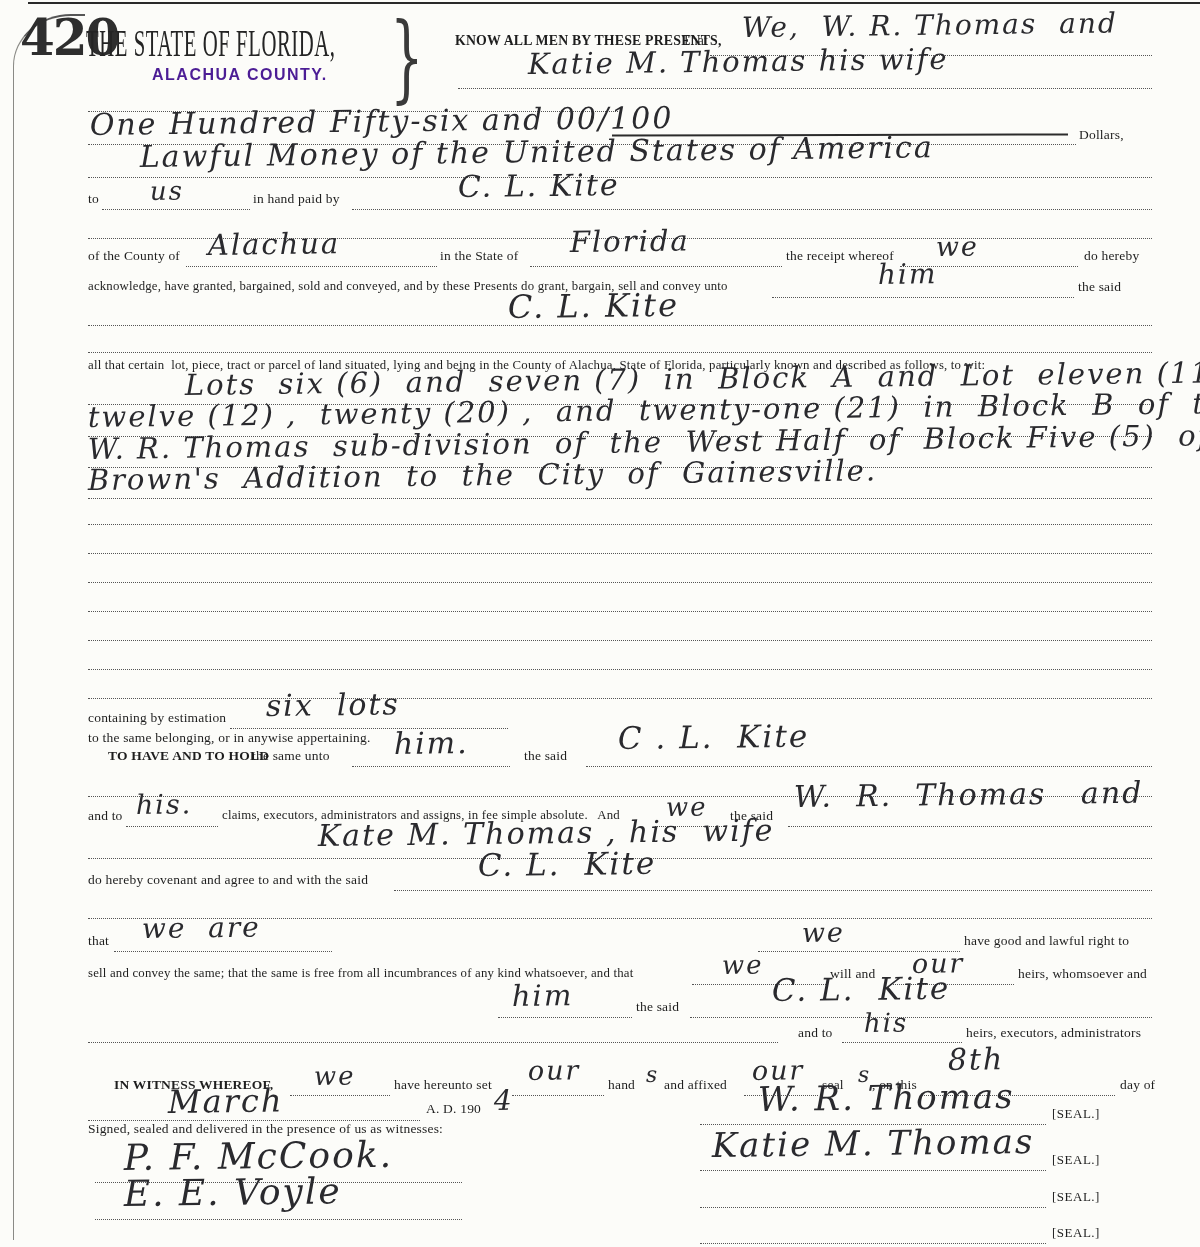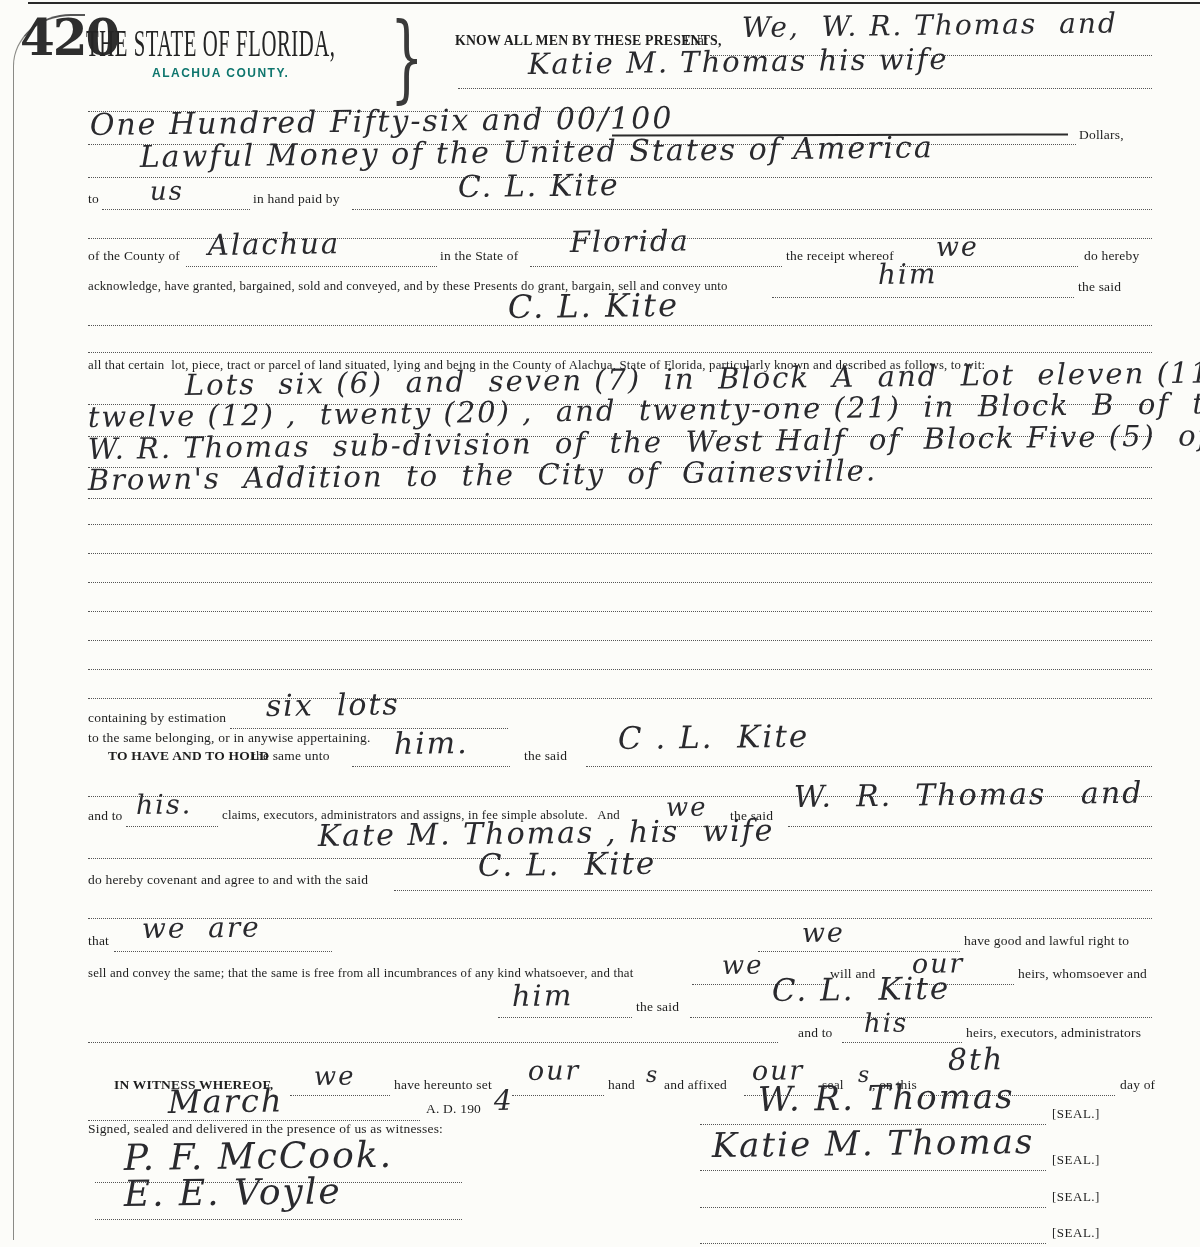--- a/index.html
+++ b/index.html
@@ -34,21 +34,21 @@
     letter-spacing: -2px; color: #2e2e2e;
   }
   .title {
     position: absolute; left: 86px; top: 22px; white-space: pre;
     font-size: 37px; letter-spacing: 1px; color: #242424;
     transform: scaleX(0.56); transform-origin: left top;
   }
   .county {
     position: absolute; left: 152px; top: 66px;
     font-family: "Liberation Sans", sans-serif; font-weight: 700;
-    font-size: 12px; letter-spacing: 1.5px; color: #0f766e;
+    font-size: 16px; letter-spacing: 1.5px; color: #4c1d95;
   }
   .brace {
     position: absolute; left: 390px; top: 14px;
     font-family: "DejaVu Serif", serif; font-size: 96px; color: #3a3a3a;
     line-height: 0.9; transform: scaleX(0.55); transform-origin: left top;
   }
 </style>
 </head>
 <body>
 

